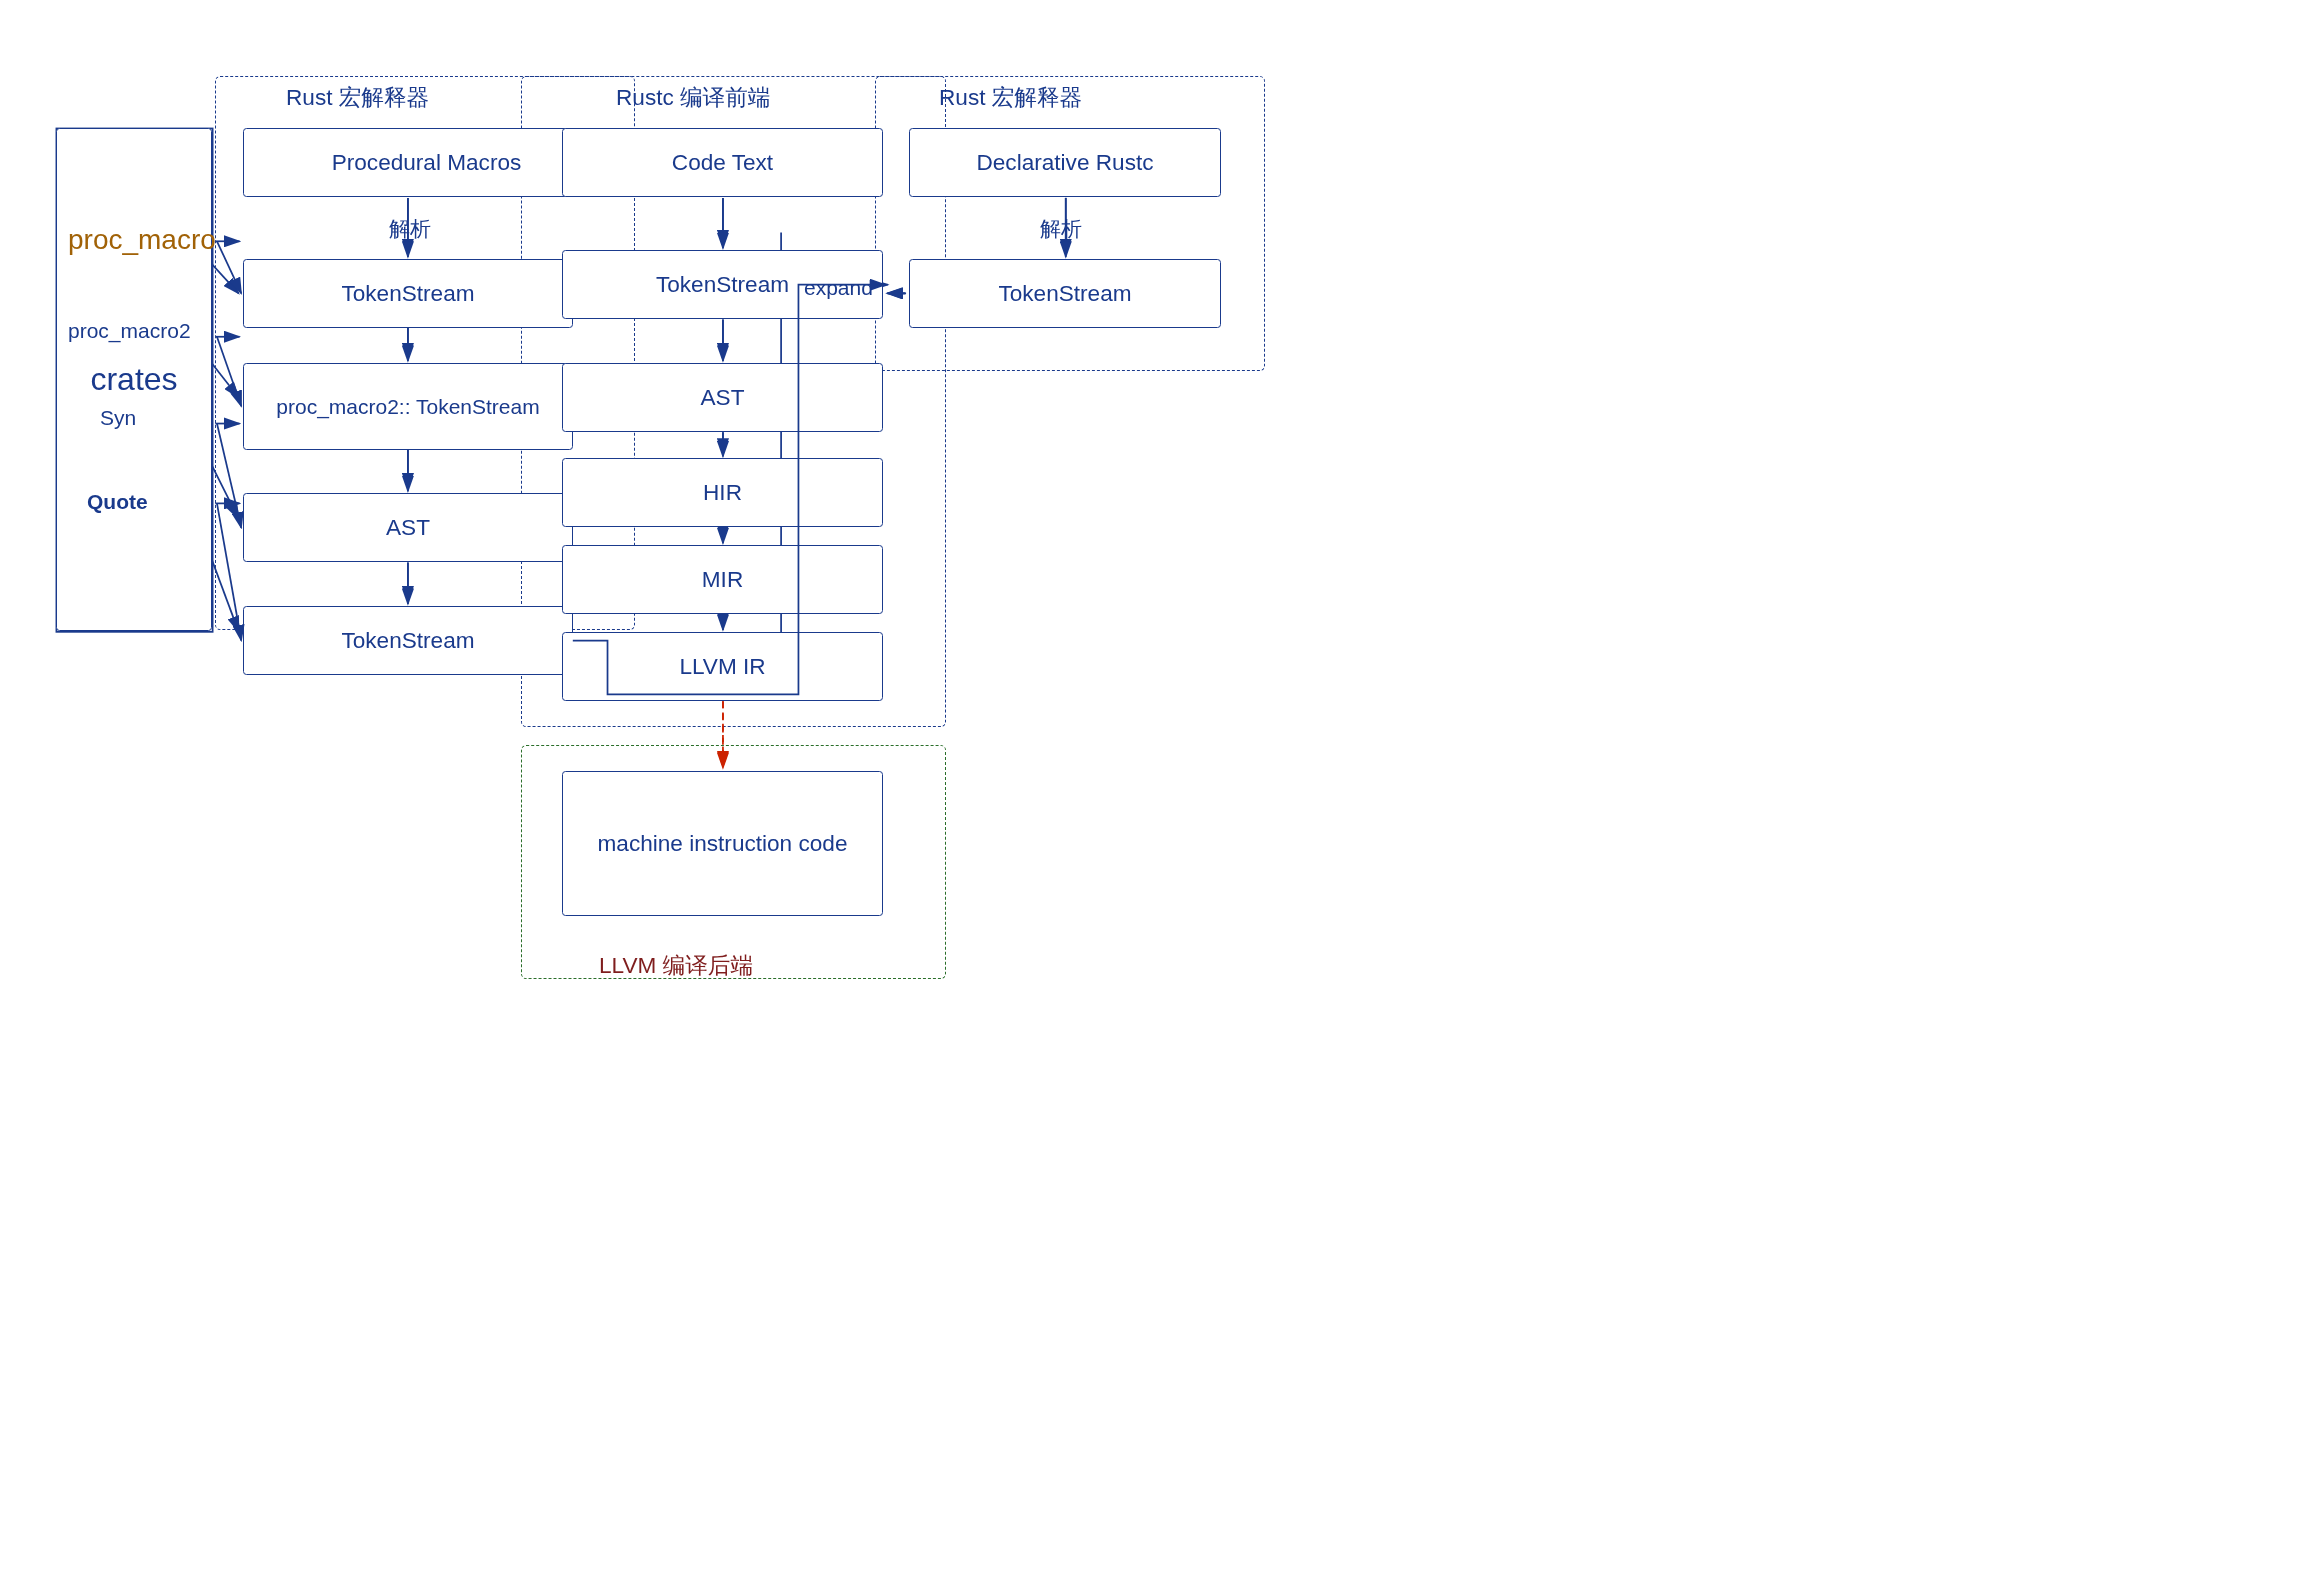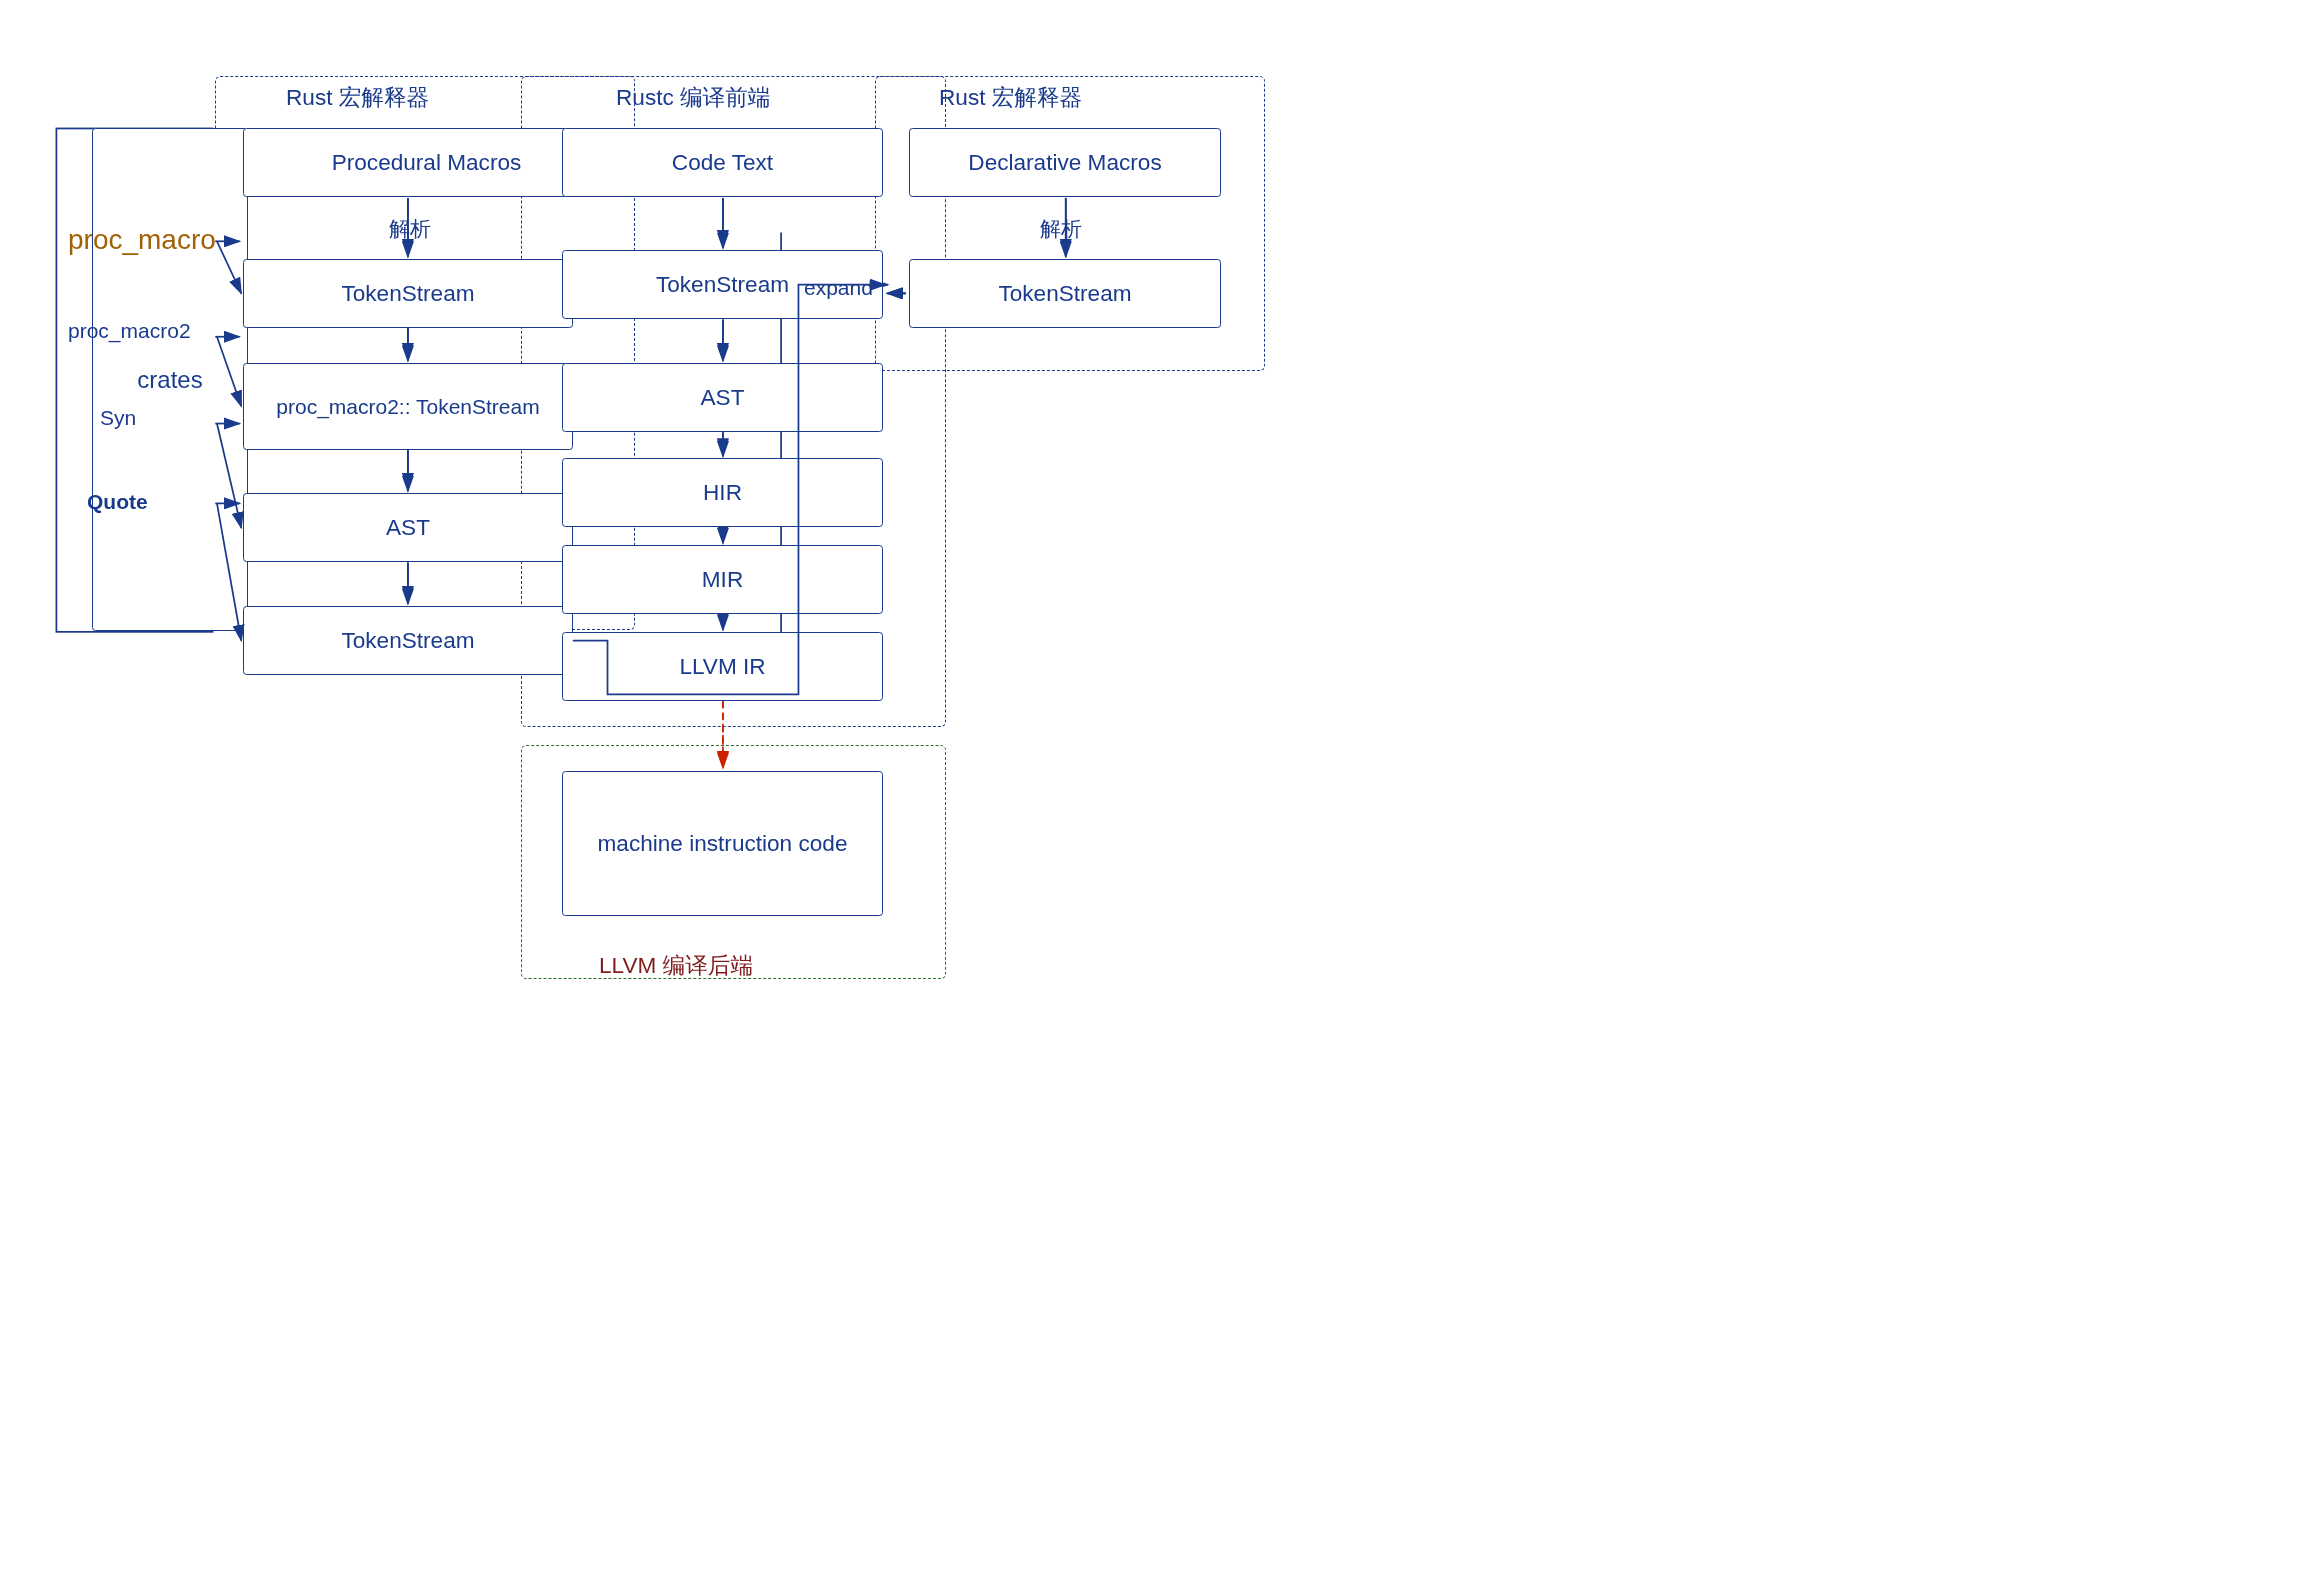--- a/index.html
+++ b/index.html
@@ -114,21 +114,21 @@
 
   <div class="dashed-region" style="left:521px; top:76px; width:425px; height:651px;"></div>
   <div class="region-label" style="left:616px; top:82px;">Rustc 编译前端</div>
 
   <div class="dashed-region" style="left:875px; top:76px; width:390px; height:295px;"></div>
   <div class="region-label" style="left:939px; top:82px;">Rust 宏解释器</div>
 
   <div class="dashed-region green" style="left:521px; top:745px; width:425px; height:234px;"></div>
   <div class="region-label green" style="left:599px; top:950px;">LLVM 编译后端</div>
 
-  <div class="box" style="left:56px; top:128px; width:156px; height:503px; font-size:24px;margin-left:36px;">crates</div>
+  <div class="box" style="left:56px; top:128px; width:156px; height:503px; font-size:32px;">crates</div>
 
   <div style="position:absolute; left:68px; top:224px; color:#a16207; font-size:28px;">proc_macro</div>
   <div style="position:absolute; left:68px; top:319px; color:#1a3a8c; font-size:21px;">proc_macro2</div>
   <div style="position:absolute; left:100px; top:406px; color:#1a3a8c; font-size:21px;">Syn</div>
   <div style="position:absolute; left:87px; top:490px; color:#1a3a8c; font-size:21px;font-weight:bold;">Quote</div>
 
   <div class="box" style="left:243px; top:128px; width:330px; height:69px;padding-left:37px;">Procedural Macros</div>
 
   <div style="position:absolute; left:389px; top:215px; color:#1a3a8c; font-size:21px;">解析</div>
 
@@ -151,21 +151,21 @@
 
   <div class="box" style="left:562px; top:458px; width:321px; height:69px;">HIR</div>
 
   <div class="box" style="left:562px; top:545px; width:321px; height:69px;">MIR</div>
 
   <div class="box" style="left:562px; top:632px; width:321px; height:69px;">LLVM IR</div>
 
   <div class="box" style="left:562px; top:771px; width:321px; height:145px; font-size:22.6px; line-height:1.5;">machine
 instruction code</div>
 
-  <div class="box" style="left:909px; top:128px; width:312px; height:69px;">Declarative Macros</div>
+  <div class="box" style="left:909px; top:128px; width:312px; height:69px;">Declarative Rustc</div>
 
   <div style="position:absolute; left:1040px; top:215px; color:#1a3a8c; font-size:21px;">解析</div>
 
   <div class="box" style="left:909px; top:259px; width:312px; height:69px;">TokenStream</div>
 
   <div style="position:absolute; left:804px; top:276px; color:#1a3a8c; font-size:21px;">expand</div>
 
   <svg style="position:absolute;top:0;left:0;width:2319px;height:1590px;pointer-events:none;" viewBox="0 0 2672 1832" width="2319" height="1590">
     <defs>
       <marker id="ab2" markerWidth="10" markerHeight="7" refX="9" refY="3.5" orient="auto">

